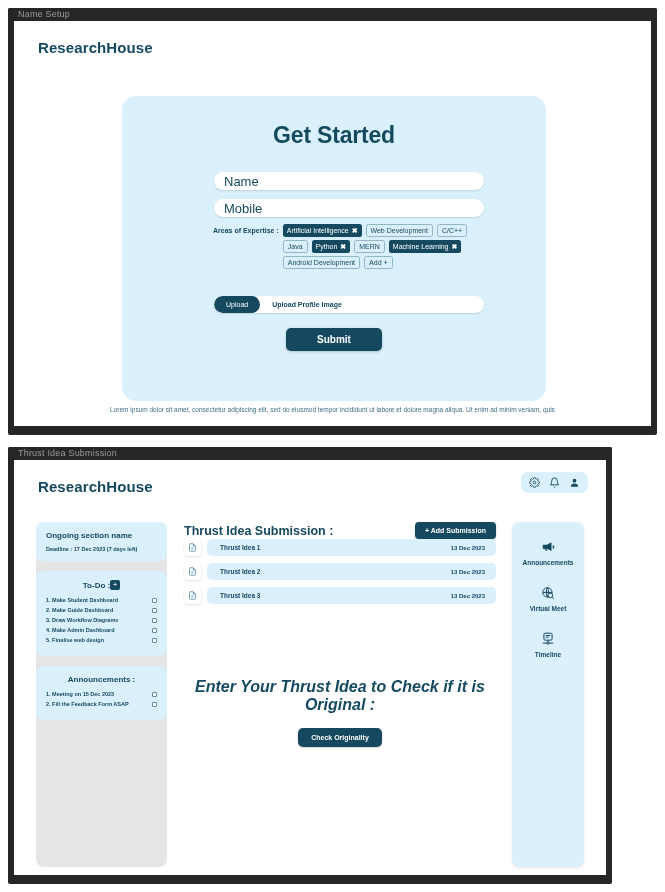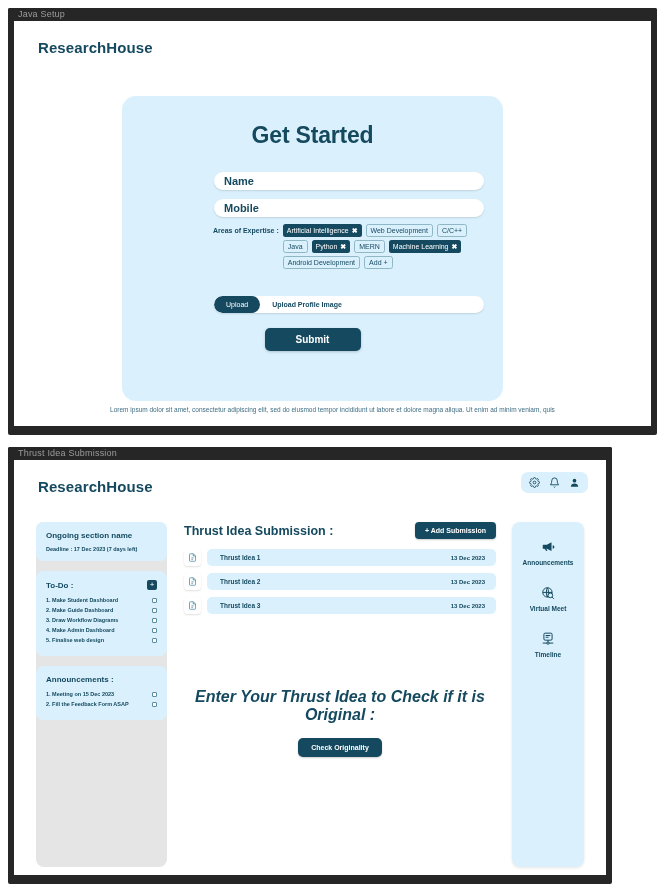--- a/index.html
+++ b/index.html
@@ -48,21 +48,21 @@
     font-weight: bold;
     color: #15495f;
     padding: 18px 0 0 24px;
     letter-spacing: .1px;
   }
 
   .getstarted-card {
     position: absolute;
     left: 108px;
     top: 75px;
-    width: 381px;
+    width: 424px;
     height: 305px;
     background: #daf1fd;
     border-radius: 14px;
   }
   .getstarted-title {
     text-align: center;
     font-size: 23px;
     font-weight: bold;
     color: #14495e;
     padding-top: 26px;
@@ -74,21 +74,21 @@
     left: 92px;
     width: 270px;
     height: 18px;
     background: #ffffff;
     border-radius: 9px;
     box-shadow: 0 1px 2px rgba(0,0,0,.13);
     display: flex;
     align-items: center;
     padding-left: 10px;
   }
-  .field-text { font-size: 11px; font-weight: bold; color: #15495f; }
+  .field-text { font-size: 13px; font-weight: normal; color: #15495f; }
   #field-name { top: 76px; }
   #field-mobile { top: 103px; }
 
   .expertise-block {
     position: absolute;
     left: 0;
     top: 128px;
     width: 424px;
     display: flex;
     justify-content: flex-start;
@@ -208,21 +208,21 @@
     margin: 0 0 10px 0;
     padding: 9px 10px 9px 10px;
   }
   .panel-top { margin-top: 0; }
   .section-name { font-size: 8px; font-weight: bold; color: #15495f; }
   .deadline { font-size: 5.5px; font-weight: bold; color: #15495f; margin-top: 6px; }
 
   .panel-head {
     display: flex;
     align-items: center;
-    justify-content: space-between;
+    justify-content: center;
     margin-bottom: 7px;
   }
   .panel-title { font-size: 8px; font-weight: bold; color: #15495f; }
   .add-sq {
     width: 10px; height: 10px;
     background: #15495f;
     border-radius: 2px;
     color: #fff;
     font-size: 8px;
     line-height: 9px;
@@ -250,21 +250,20 @@
     position: absolute;
     left: 170px;
     top: 62px;
     right: 110px;
     bottom: 8px;
   }
   .main-head {
     display: flex;
     align-items: center;
     justify-content: space-between;
-    margin-bottom: 10px;
   }
   .main-title { font-size: 12.5px; font-weight: bold; color: #15495f; }
   .add-sub-btn {
     background: #15495f;
     color: #fff;
     border: none;
     font-family: "Liberation Sans", sans-serif;
     font-size: 7px;
     font-weight: bold;
     border-radius: 4px;
@@ -343,21 +342,21 @@
     cursor: pointer;
   }
   .right-item .ic { display: flex; justify-content: center; margin-bottom: 5px; }
   .right-label { font-size: 6.5px; font-weight: bold; color: #15495f; }
 </style>
 </head>
 <body>
 
 <div class="window" id="win-setup">
   <div class="titlebar">
-    <span class="titlebar-text">Java Setup</span>
+    <span class="titlebar-text">Name Setup</span>
   </div>
   <div class="window-body">
 
     <div class="brand">ResearchHouse</div>
 
     <div class="getstarted-card">
       <div class="getstarted-title">Get Started</div>
 
       <div class="field" id="field-name">
         <span class="field-text">Name</span>

